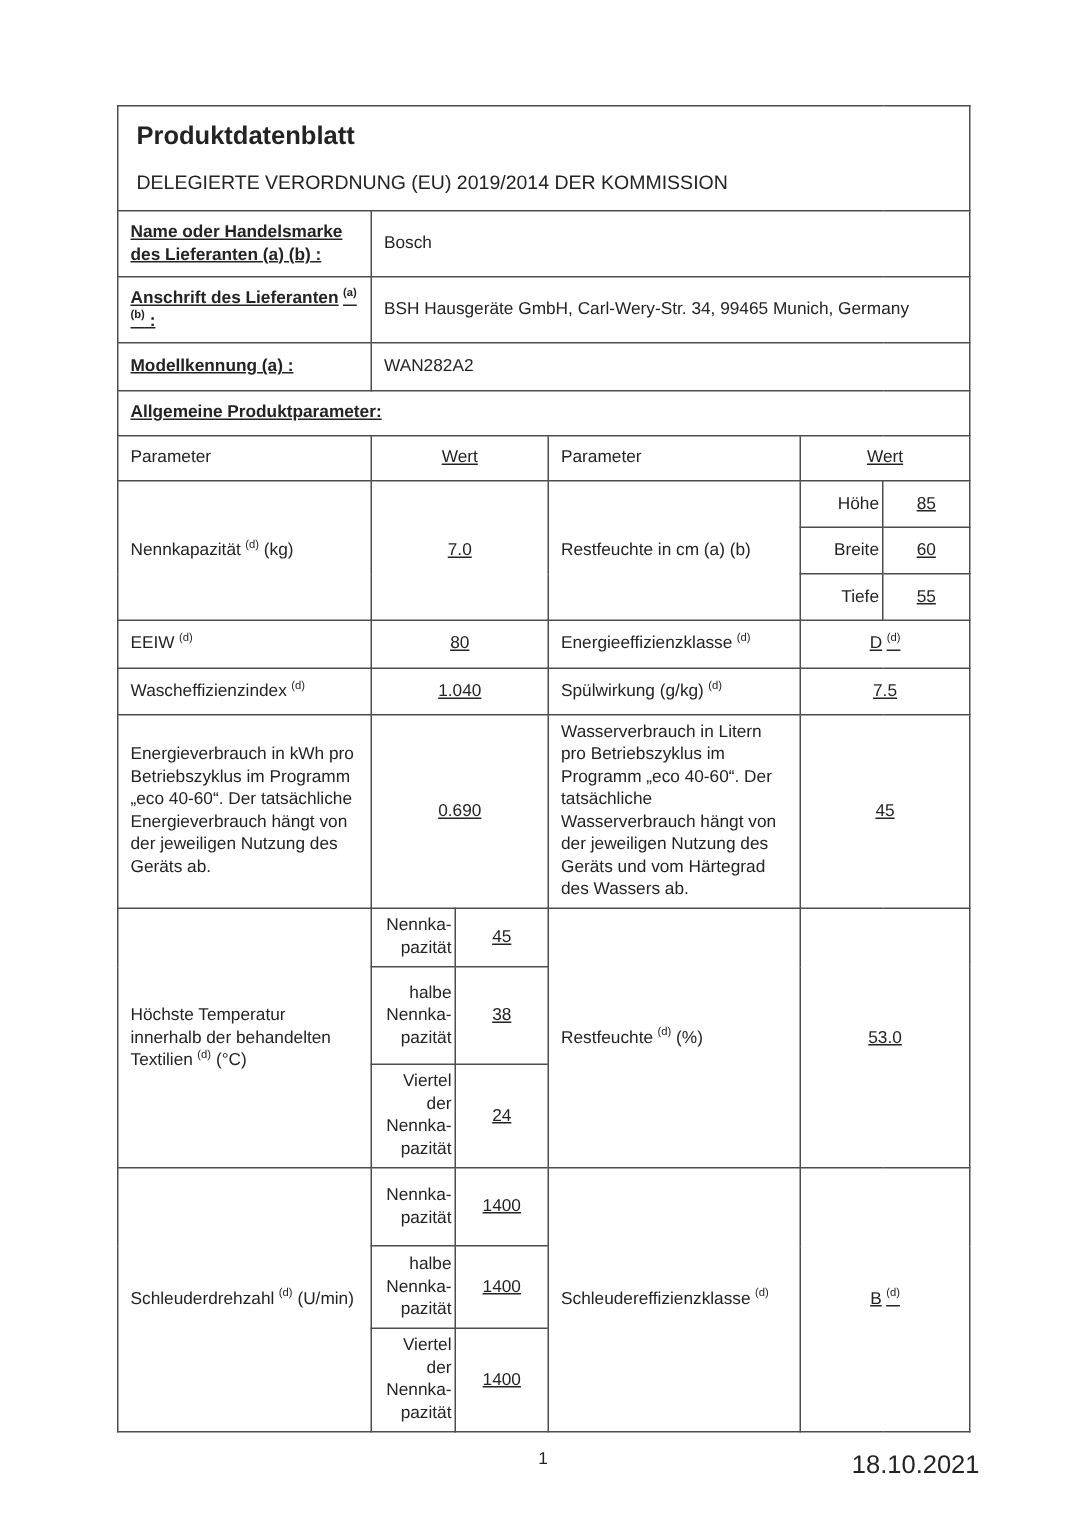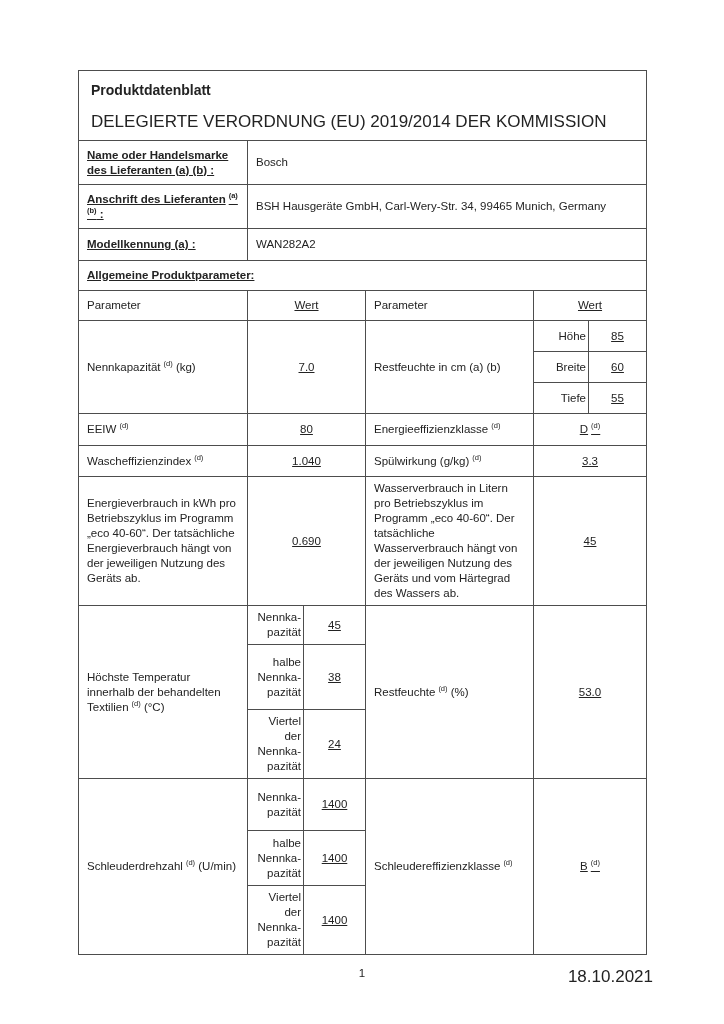--- a/index.html
+++ b/index.html
@@ -19,22 +19,22 @@
     padding:4px 8px;vertical-align:middle;
     overflow:hidden;
   }
   td.lbl{text-align:left;}
   td.val{text-align:center;padding:4px 2px;text-decoration:underline;}
   td.sub{text-align:right;padding:4px 2px;}
   .b{font-weight:bold;text-decoration:underline;}
   sup.fn{font-size:7.5px;line-height:0;vertical-align:super;margin-left:3px;}
   sup.fn:empty{display:none;}
   .title-cell{padding:10px 12px;vertical-align:top;}
-  .doc-title{font-size:14px;font-weight:bold;margin:2px 0 16px 0;}
-  .doc-sub{font-size:17px;}
+  .doc-title{font-size:17px;font-weight:bold;margin:2px 0 16px 0;}
+  .doc-sub{font-size:13px;}
   .footer-page{position:absolute;top:967px;left:0;width:724px;text-align:center;font-size:11.5px;}
   .footer-date{position:absolute;top:967px;right:71px;font-size:17px;}
 </style>
 </head>
 <body>
 
 <table class="sheet">
   <colgroup>
     <col style="width:169px">
       <col style="width:56px">
@@ -112,21 +112,21 @@
   </tr>
 
   <tr style="height:31px">
     <td class="lbl">
       <span>Wascheffizienzindex</span><sup class="fn">(d)</sup>
     </td>
     <td colspan="2" class="val">1.040</td>
     <td class="lbl">
       <span>Spülwirkung (g/kg)</span><sup class="fn">(d)</sup>
     </td>
-    <td colspan="2" class="val">3.3</td>
+    <td colspan="2" class="val">7.5</td>
   </tr>
 
   <tr style="height:112px">
     <td class="lbl">Energieverbrauch in kWh pro Betriebszyklus im Programm „eco 40-60“. Der tatsächliche Energieverbrauch hängt von der jeweiligen Nutzung des Geräts ab.</td>
     <td colspan="2" class="val">0.690</td>
     <td class="lbl">Wasserverbrauch in Litern pro Betriebszyklus im Programm „eco 40-60“. Der tatsächliche Wasserverbrauch hängt von der jeweiligen Nutzung des Geräts und vom Härtegrad des Wassers ab.</td>
     <td colspan="2" class="val">45</td>
   </tr>
 
   <tr style="height:37px">

